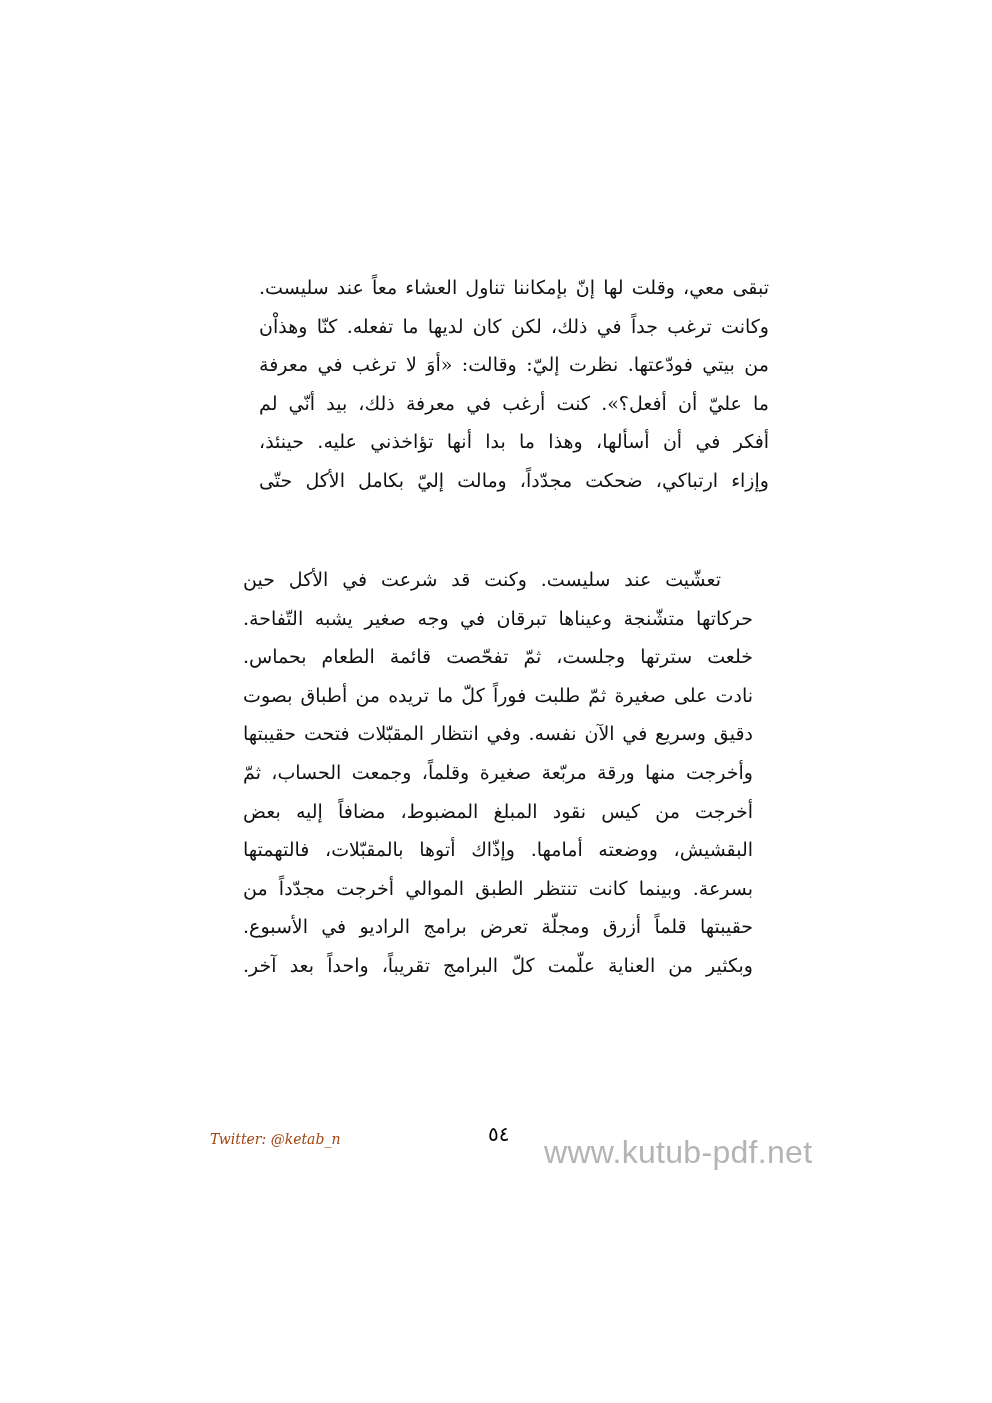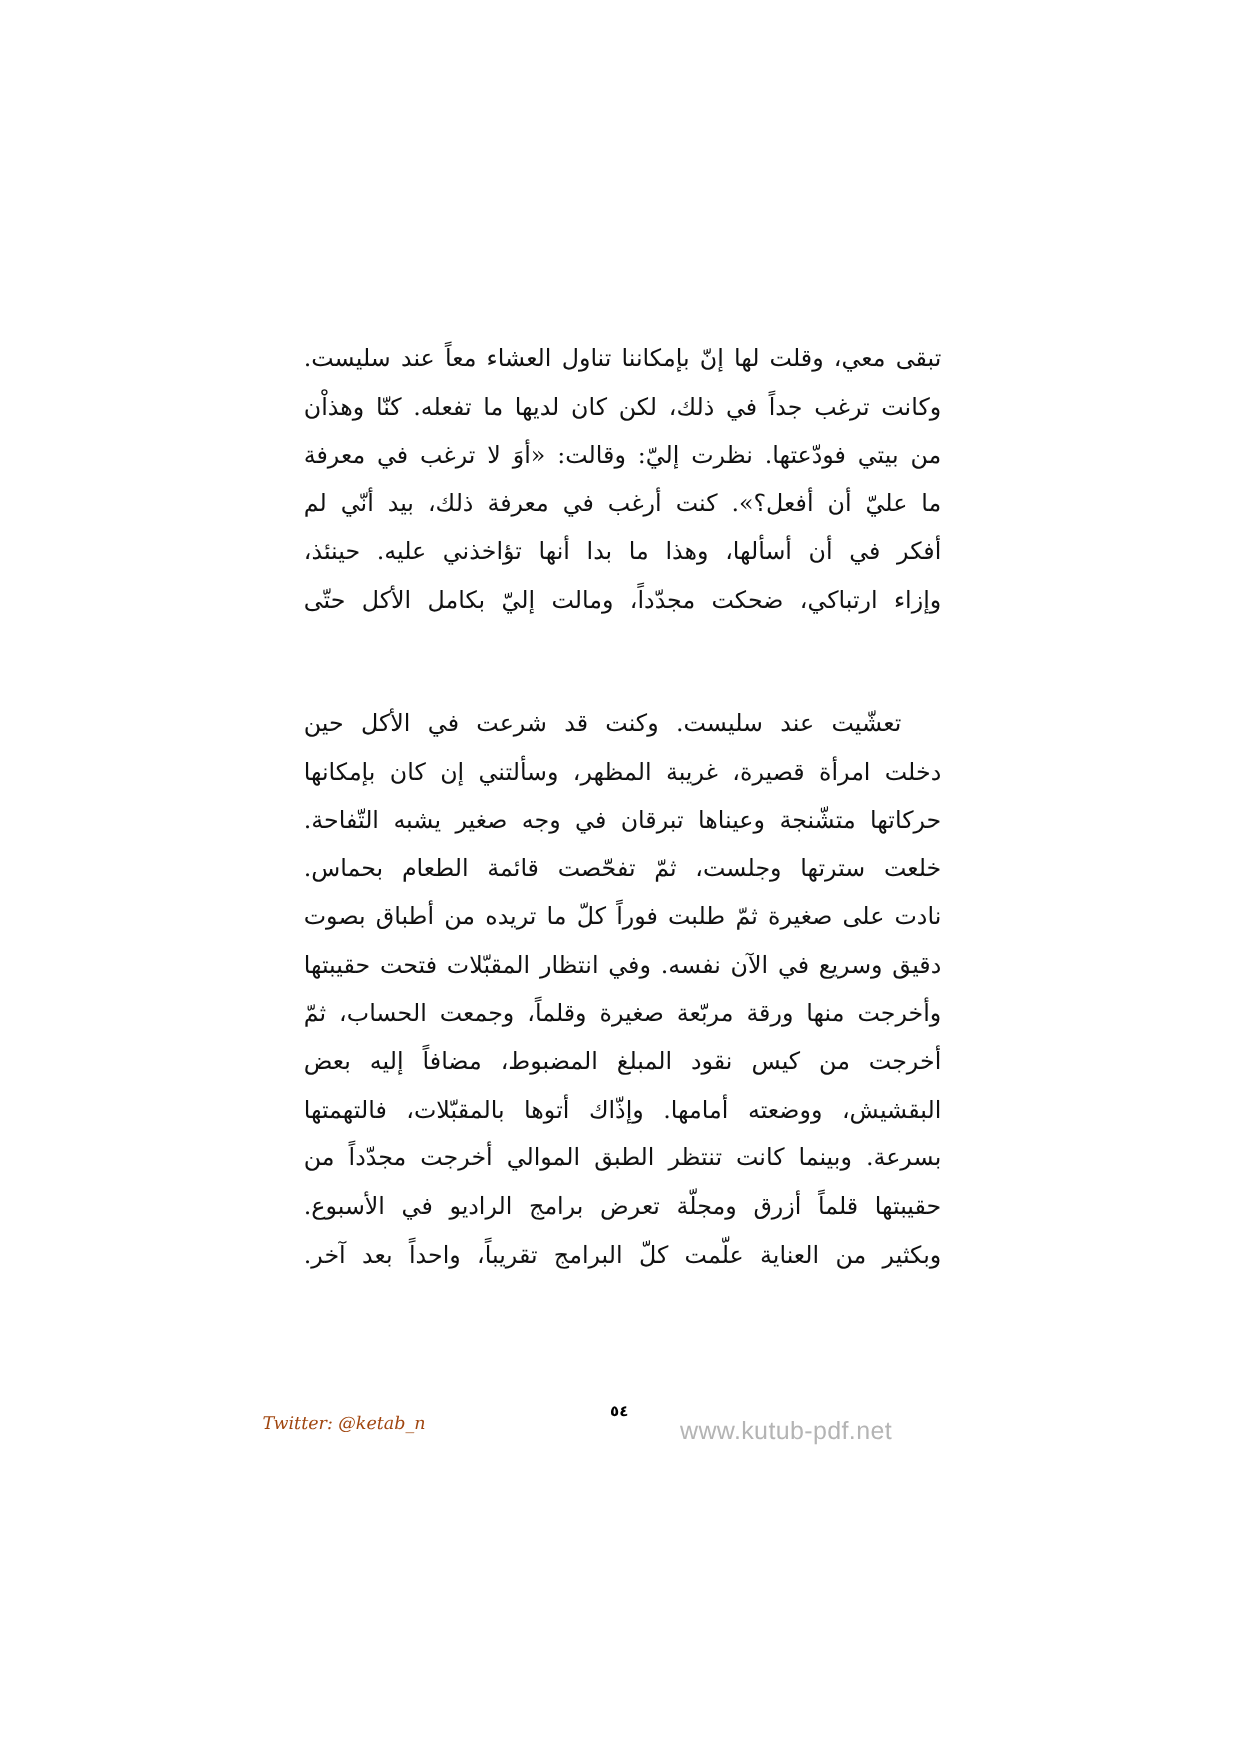--- a/index.html
+++ b/index.html
@@ -15,62 +15,61 @@
     }
     .line {
       height: 38.6px;
       line-height: 38.6px;
       white-space: nowrap;
       text-align: justify;
       text-align-last: justify;
     }
     .line.last { text-align-last: right; }
     .line.indent { padding-right: 32px; }
-    #para1 { top: 268px; }
+    #para1 { top: 268px; margin-left: 16px; }
     #para2 { top: 560px; }
     .footer-twitter {
       position: absolute;
       left: 210px; top: 1131px;
       font-family: "DejaVu Serif", serif;
       font-style: italic;
       font-size: 14px;
       color: #a0460f;
     }
     .page-number {
       position: absolute;
       left: 488px; top: 1122px;
       font-family: "DejaVu Sans", sans-serif;
-      font-size: 12px;
-      font-weight: bold;
+      font-size: 20px;
+      font-weight: normal;
       color: #000;
     }
     .footer-site {
       position: absolute;
       left: 544px; top: 1134px;
       font-family: "Liberation Sans", sans-serif;
-      font-size: 20px;
+      font-size: 32px;
       color: #b4b4b4;
       letter-spacing: 0.3px;
     }
   </style>
 </head>
 <body>
 
 <div class="page-text" id="para1">
   <div class="line">تبقى معي، وقلت لها إنّ بإمكاننا تناول العشاء معاً عند سليست.</div>
   <div class="line">وكانت ترغب جداً في ذلك، لكن كان لديها ما تفعله. كنّا وهذاْن</div>
   <div class="line">من بيتي فودّعتها. نظرت إليّ: وقالت: «أوَ لا ترغب في معرفة</div>
   <div class="line">ما عليّ أن أفعل؟». كنت أرغب في معرفة ذلك، بيد أنّي لم</div>
   <div class="line">أفكر في أن أسألها، وهذا ما بدا أنها تؤاخذني عليه. حينئذ،</div>
   <div class="line">وإزاء ارتباكي، ضحكت مجدّداً، ومالت إليّ بكامل الأكل حتّى</div>
 </div>
 
 <div class="page-text" id="para2">
   <div class="line indent">تعشّيت عند سليست. وكنت قد شرعت في الأكل حين</div>
-  <div class="line">دخلت امرأة قصيرة، غريبة المظهر، وسألتني إن كان بإمكانها</div>
   <div class="line">حركاتها متشّنجة وعيناها تبرقان في وجه صغير يشبه التّفاحة.</div>
   <div class="line">خلعت سترتها وجلست، ثمّ تفحّصت قائمة الطعام بحماس.</div>
   <div class="line">نادت على صغيرة ثمّ طلبت فوراً كلّ ما تريده من أطباق بصوت</div>
   <div class="line">دقيق وسريع في الآن نفسه. وفي انتظار المقبّلات فتحت حقيبتها</div>
   <div class="line">وأخرجت منها ورقة مربّعة صغيرة وقلماً، وجمعت الحساب، ثمّ</div>
   <div class="line">أخرجت من كيس نقود المبلغ المضبوط، مضافاً إليه بعض</div>
   <div class="line">البقشيش، ووضعته أمامها. وإذّاك أتوها بالمقبّلات، فالتهمتها</div>
   <div class="line">بسرعة. وبينما كانت تنتظر الطبق الموالي أخرجت مجدّداً من</div>
   <div class="line">حقيبتها قلماً أزرق ومجلّة تعرض برامج الراديو في الأسبوع.</div>
   <div class="line">وبكثير من العناية علّمت كلّ البرامج تقريباً، واحداً بعد آخر.</div>

